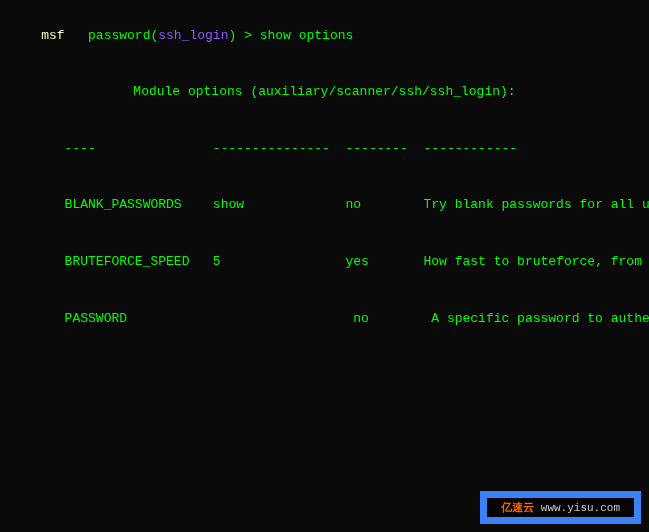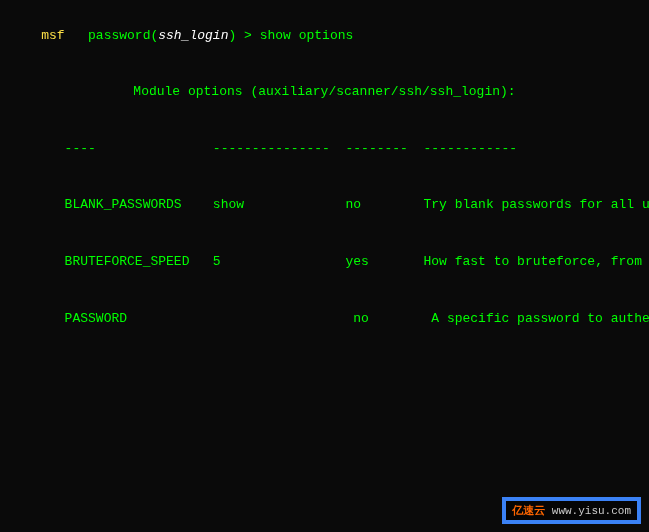--- a/index.html
+++ b/index.html
@@ -32,37 +32,37 @@
     }
     .header-line {
       color: #00ff00;
       text-align: center;
     }
     .watermark {
       position: absolute;
       bottom: 8px;
       right: 8px;
       background: rgba(0,0,0,0.5);
-      border: 4px solid #3b82f6;
-      padding: 2px 6px;
+      border: 7px solid #3b82f6;
+      padding: 2px 14px;
       font-size: 11px;
       color: #cccccc;
     }
     .watermark-logo {
       color: #ff6600;
       font-weight: bold;
     }
   </style>
 </head>
 <body>
 
 <div class="terminal">
 
   <div class="line prompt-line">
-    <span style="color:#fde047;">msf</span><span>   </span><span>password(</span><span style="color:#ffffff;font-style:italic;">ssh_login</span><span>) &gt; show options</span>
+    <span style="color:#fef9c3;">msf</span><span>   </span><span>password(</span><span style="color:#8b5cf6;">ssh_login</span><span>) &gt; show options</span>
   </div>
 
   <div class="line">&nbsp;</div>
 
   <div class="line header-line">Module options (auxiliary/scanner/ssh/ssh_login):</div>
 
   <div class="line">&nbsp;</div>
 
 
   <div class="line">

